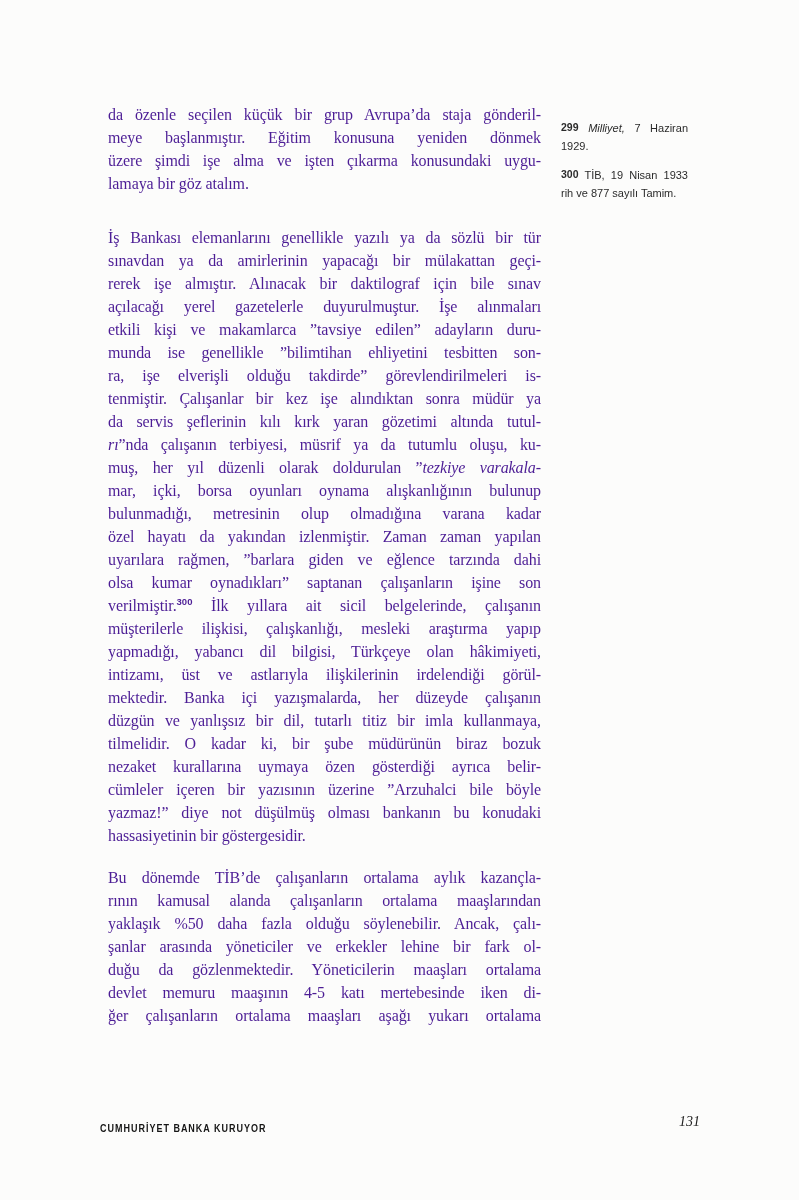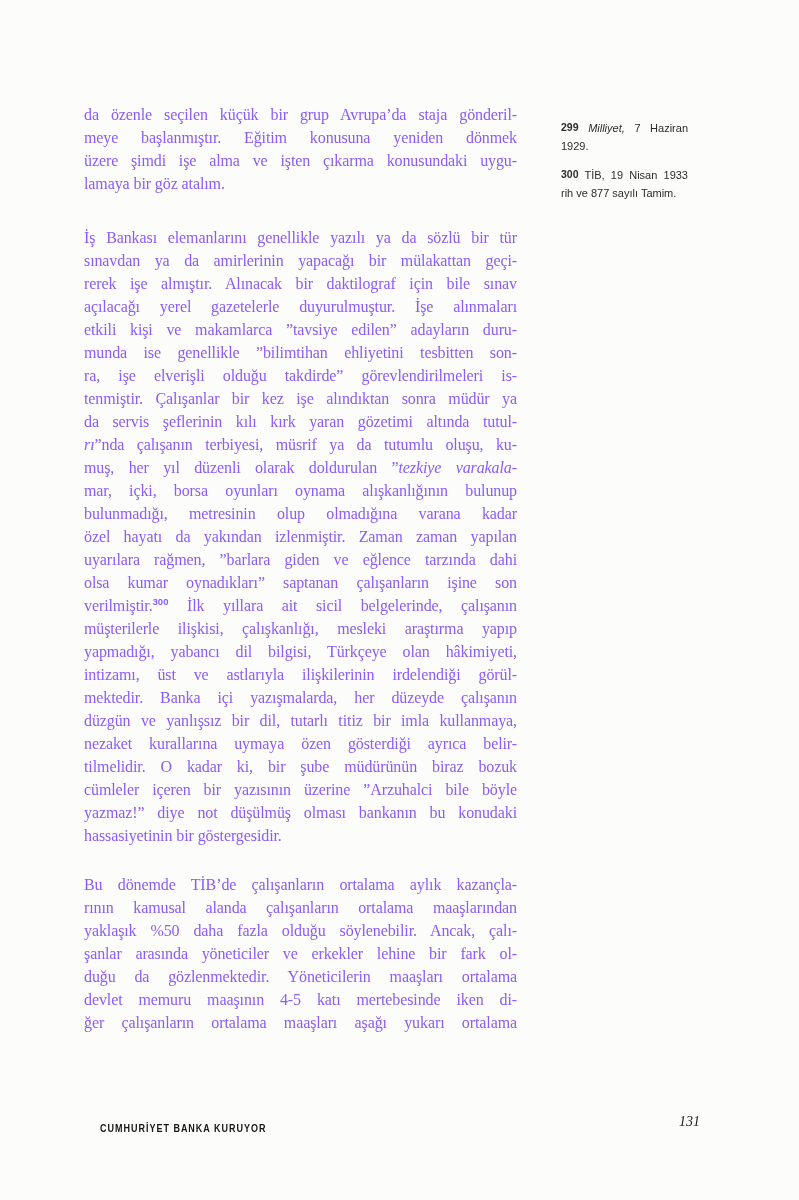--- a/index.html
+++ b/index.html
@@ -7,32 +7,32 @@
     position: relative;
     width: 799px;
     height: 1200px;
     background: #fcfcfb;
     overflow: hidden;
     font-family: "Liberation Serif", serif;
   }
   
   .body-col {
     position: absolute;
-    left: 84px;
+    left: 108px;
     top: 103px;
     width: 433px;
     font-family: "Liberation Serif", serif;
     font-size: 16px;
     line-height: 23px;
     letter-spacing: -0.1px;
-    color: #8b5cf6;
+    color: #4c1d95;
   }
   .para { margin: 0; }
   .para.gap-large { margin-bottom: 31px; }
-  .para.gap-small { margin-bottom: 26px; }
+  .para.gap-small { margin-bottom: 19px; }
   .line {
     height: 23px;
     overflow: hidden;
     text-align: justify;
     text-align-last: justify;
   }
   .line.last { text-align-last: left; }
   .it { font-style: italic; }
   .supref {
     font-family: "Liberation Sans", sans-serif;
@@ -115,22 +115,22 @@
         <div class="line"><span>bulunmadığı, metresinin olup olmadığına varana kadar</span></div>
         <div class="line"><span>özel hayatı da yakından izlenmiştir. Zaman zaman yapılan</span></div>
         <div class="line"><span>uyarılara rağmen, ”barlara giden ve eğlence tarzında dahi</span></div>
         <div class="line"><span>olsa kumar oynadıkları” saptanan çalışanların işine son</span></div>
         <div class="line"><span>verilmiştir.</span><span class="supref">300</span><span> İlk yıllara ait sicil belgelerinde, çalışanın</span></div>
         <div class="line"><span>müşterilerle ilişkisi, çalışkanlığı, mesleki araştırma yapıp</span></div>
         <div class="line"><span>yapmadığı, yabancı dil bilgisi, Türkçeye olan hâkimiyeti,</span></div>
         <div class="line"><span>intizamı, üst ve astlarıyla ilişkilerinin irdelendiği görül-</span></div>
         <div class="line"><span>mektedir. Banka içi yazışmalarda, her düzeyde çalışanın</span></div>
         <div class="line"><span>düzgün ve yanlışsız bir dil, tutarlı titiz bir imla kullanmaya,</span></div>
+        <div class="line"><span>tilmelidir. O kadar ki, bir şube müdürünün biraz bozuk</span></div>
         <div class="line"><span>nezaket kurallarına uymaya özen gösterdiği ayrıca belir-</span></div>
-        <div class="line"><span>tilmelidir. O kadar ki, bir şube müdürünün biraz bozuk</span></div>
         <div class="line"><span>cümleler içeren bir yazısının üzerine ”Arzuhalci bile böyle</span></div>
         <div class="line"><span>yazmaz!” diye not düşülmüş olması bankanın bu konudaki</span></div>
         <div class="line last"><span>hassasiyetinin bir göstergesidir.</span></div>
       </div>
       <div class="para">
         <div class="line"><span>Bu dönemde TİB’de çalışanların ortalama aylık kazançla-</span></div>
         <div class="line"><span>rının kamusal alanda çalışanların ortalama maaşlarından</span></div>
         <div class="line"><span>yaklaşık %50 daha fazla olduğu söylenebilir. Ancak, çalı-</span></div>
         <div class="line"><span>şanlar arasında yöneticiler ve erkekler lehine bir fark ol-</span></div>
         <div class="line"><span>duğu da gözlenmektedir. Yöneticilerin maaşları ortalama</span></div>

